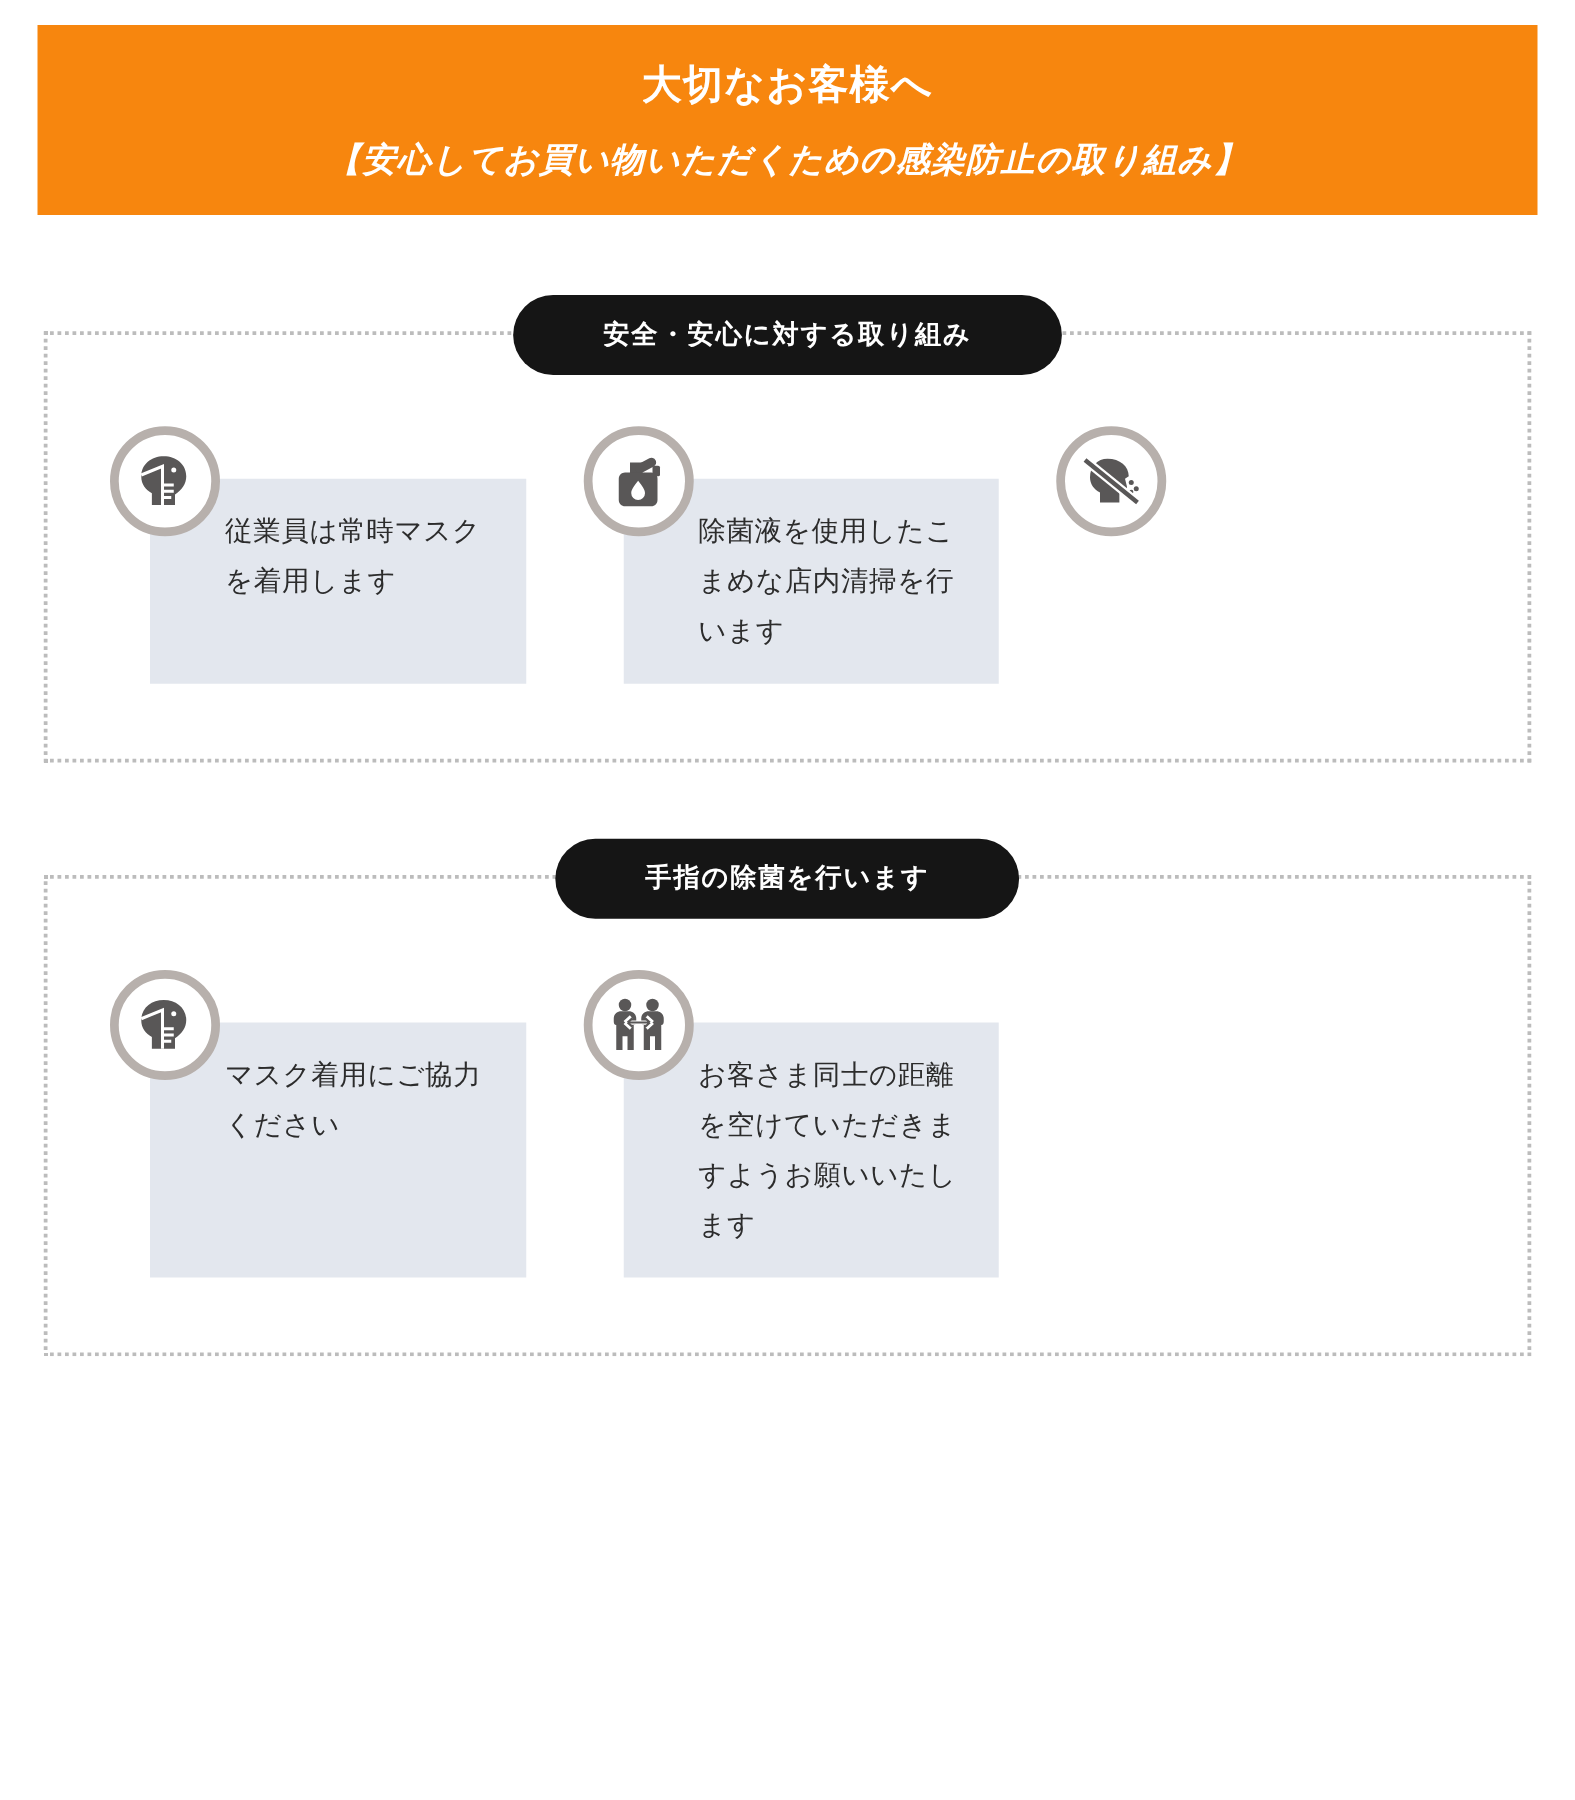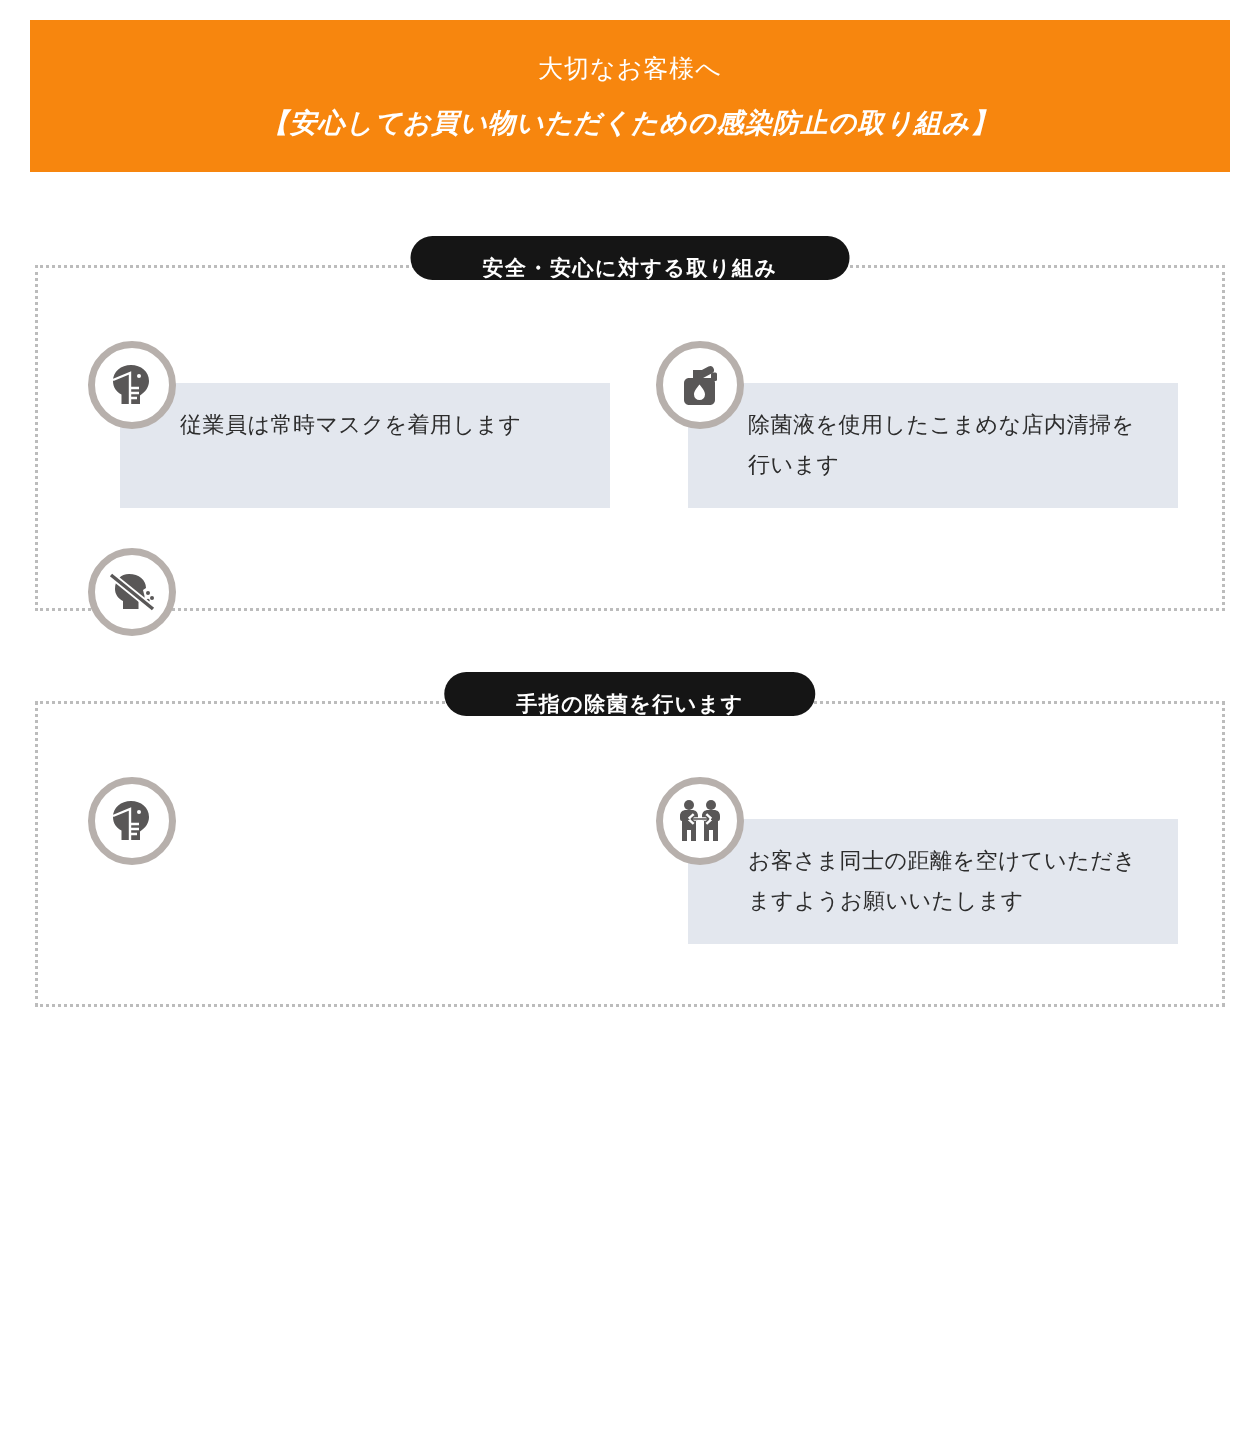--- a/index.html
+++ b/index.html
@@ -14,49 +14,49 @@
     height: 152px;
     background: #f7860e;
     color: #fff;
     display: flex;
     flex-direction: column;
     align-items: center;
     justify-content: center;
     gap: 20px;
     text-align: center;
   }
-  .banner .line1 { font-size: 25px; font-weight: 400; letter-spacing: 1px; }
+  .banner .line1 { font-size: 32px; font-weight: 700; letter-spacing: 1px; }
   .banner .line2 { font-size: 27px; font-weight: 700; letter-spacing: 1px; font-style: italic; }
 
   .section {
     position: relative;
     margin: 93px 35px 0;
     border: 3px dotted #bcbcbc;
     padding: 73px 44px 60px;
   }
   .section + .section { margin-top: 90px; }
   .pill {
     position: absolute;
     top: -32px;
     left: 50%;
     transform: translateX(-50%);
-    height: 44px;
+    height: 64px;
     line-height: 64px;
     padding: 0 72px;
     border-radius: 33px;
     background: #151515;
     color: #fff;
     font-size: 21px;
     font-weight: 600;
     letter-spacing: 1.5px;
     white-space: nowrap;
   }
   .items {
     display: grid;
-    grid-template-columns: 1fr 1fr;
+    grid-template-columns: 1fr 1fr 1fr;
     column-gap: 24px;
     row-gap: 44px;
     gap: 40px;
   }
   .item {
     position: relative;
     display: flex;
     flex-direction: column;
   }
   .icon-circle {
@@ -152,20 +152,21 @@
     <div class="items">
   <div class="item">
     <span class="icon-circle">
             <svg viewBox="0 0 48 48">
               <path fill="#595757" d="M23 4C13 4 5 10.5 5 20c0 6.5 3.5 11 8.5 13.5V43H32v-8.5C37.5 31 41 26 41 20 41 10.5 33 4 23 4z"></path>
               <circle cx="31" cy="15" r="2" fill="#fff"></circle>
               <path d="M5 19 L22 12 L22 43" stroke="#fff" stroke-width="2.4" fill="none"></path>
               <path d="M22 27h9 M22 32h9 M22 37h7" stroke="#fff" stroke-width="2.4" fill="none"></path>
             </svg>
           </span>
+    <div class="item-box">マスク着用にご協力ください</div>
   </div>
 
 
 
   <div class="item">
     <span class="icon-circle">
             <svg viewBox="0 0 48 48">
               <g fill="#595757">
                 <circle cx="13" cy="8" r="5"></circle>
                 <path d="M6 44V24c-1.5 0-2-1.2-2-3v-2c0-4 2.8-6 6-6h6c3.2 0 6 2 6 6v2c0 1.8-.5 3-2 3v20h-5V33h-4v11z"></path>

